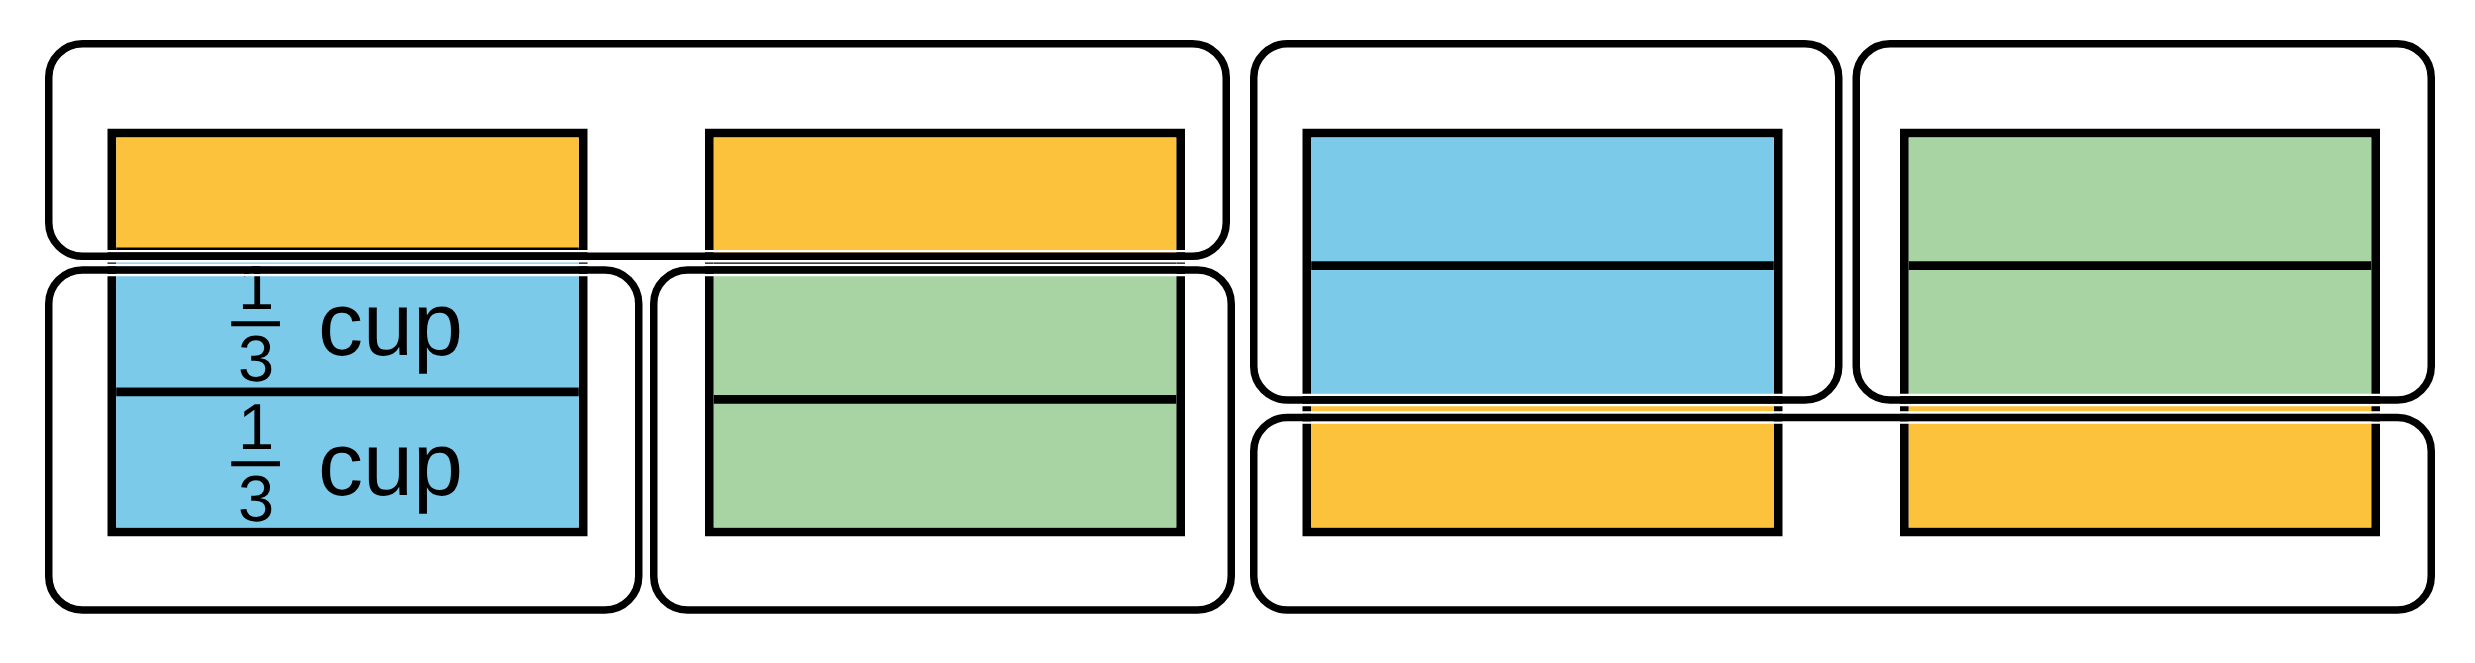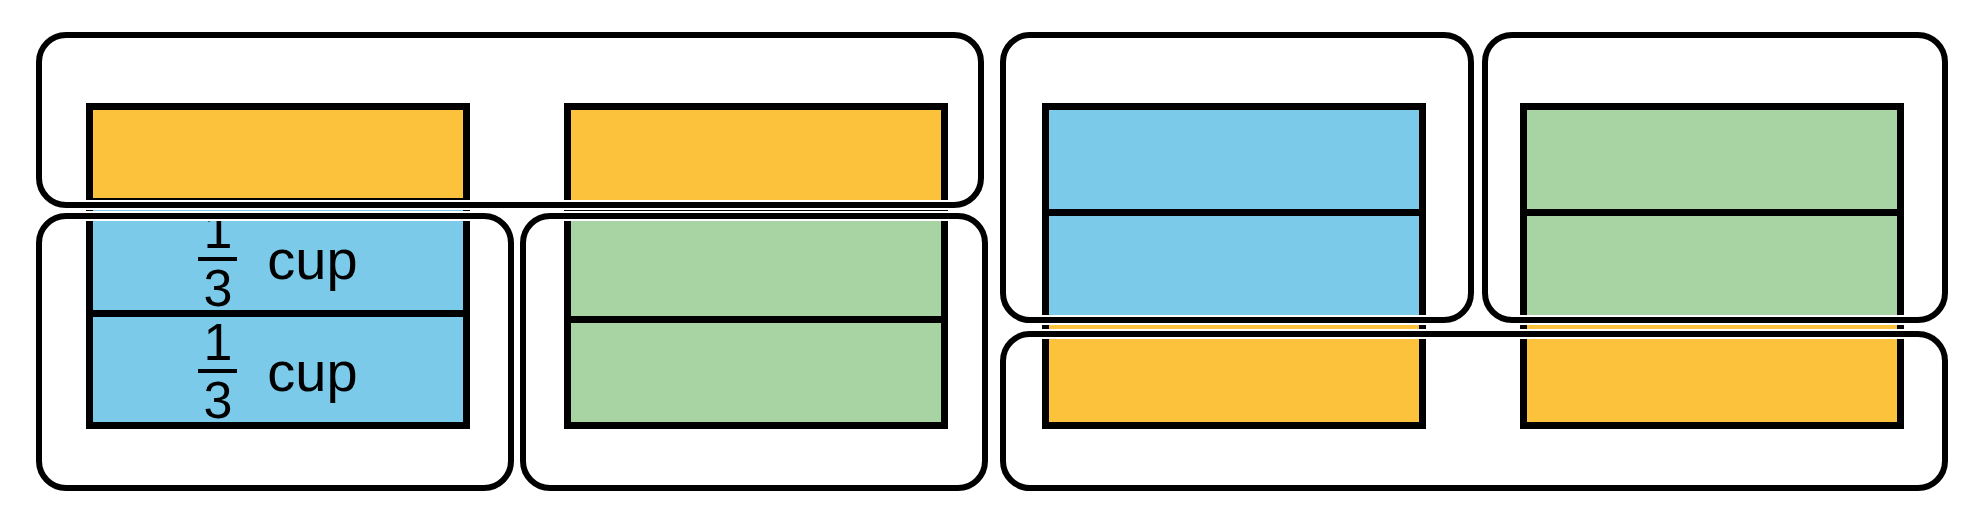--- a/index.html
+++ b/index.html
@@ -52,21 +52,21 @@
     font-weight: 400;
   }
   .frac .num {
     padding: 4px 5px 6px 5px;
     border-bottom: 4px solid #000;
   }
   .frac .den {
     padding: 6px 5px 0 5px;
   }
   .unit {
-    font-size: 56px;
+    font-size: 72px;
     line-height: 1;
     padding-top: 6px;
   }
   
   .outline {
     position: absolute;
     border: 6px solid #000;
     border-radius: 30px;
     box-sizing: border-box;
     background: transparent;

